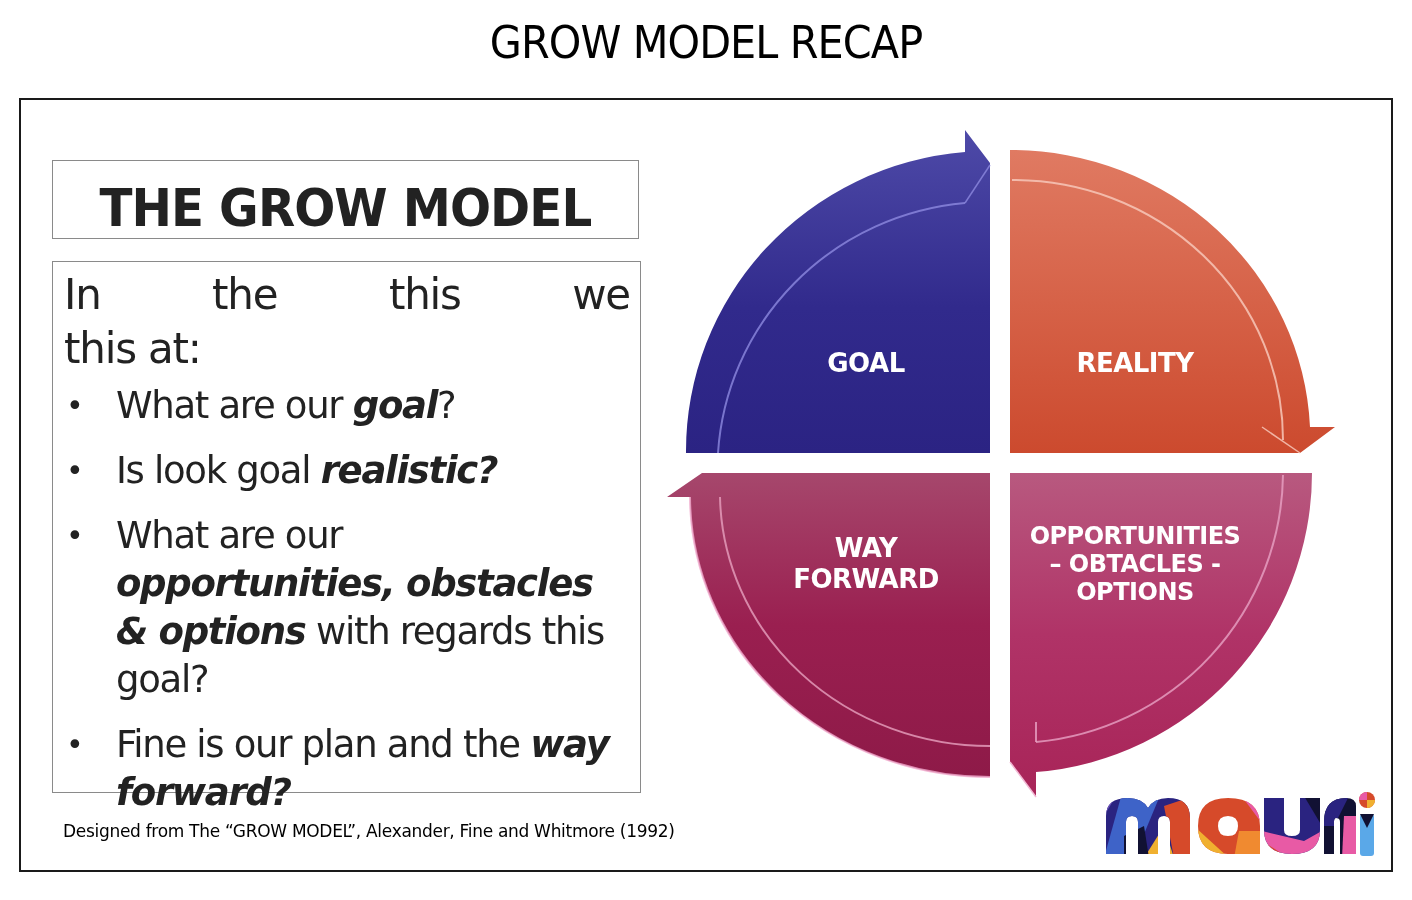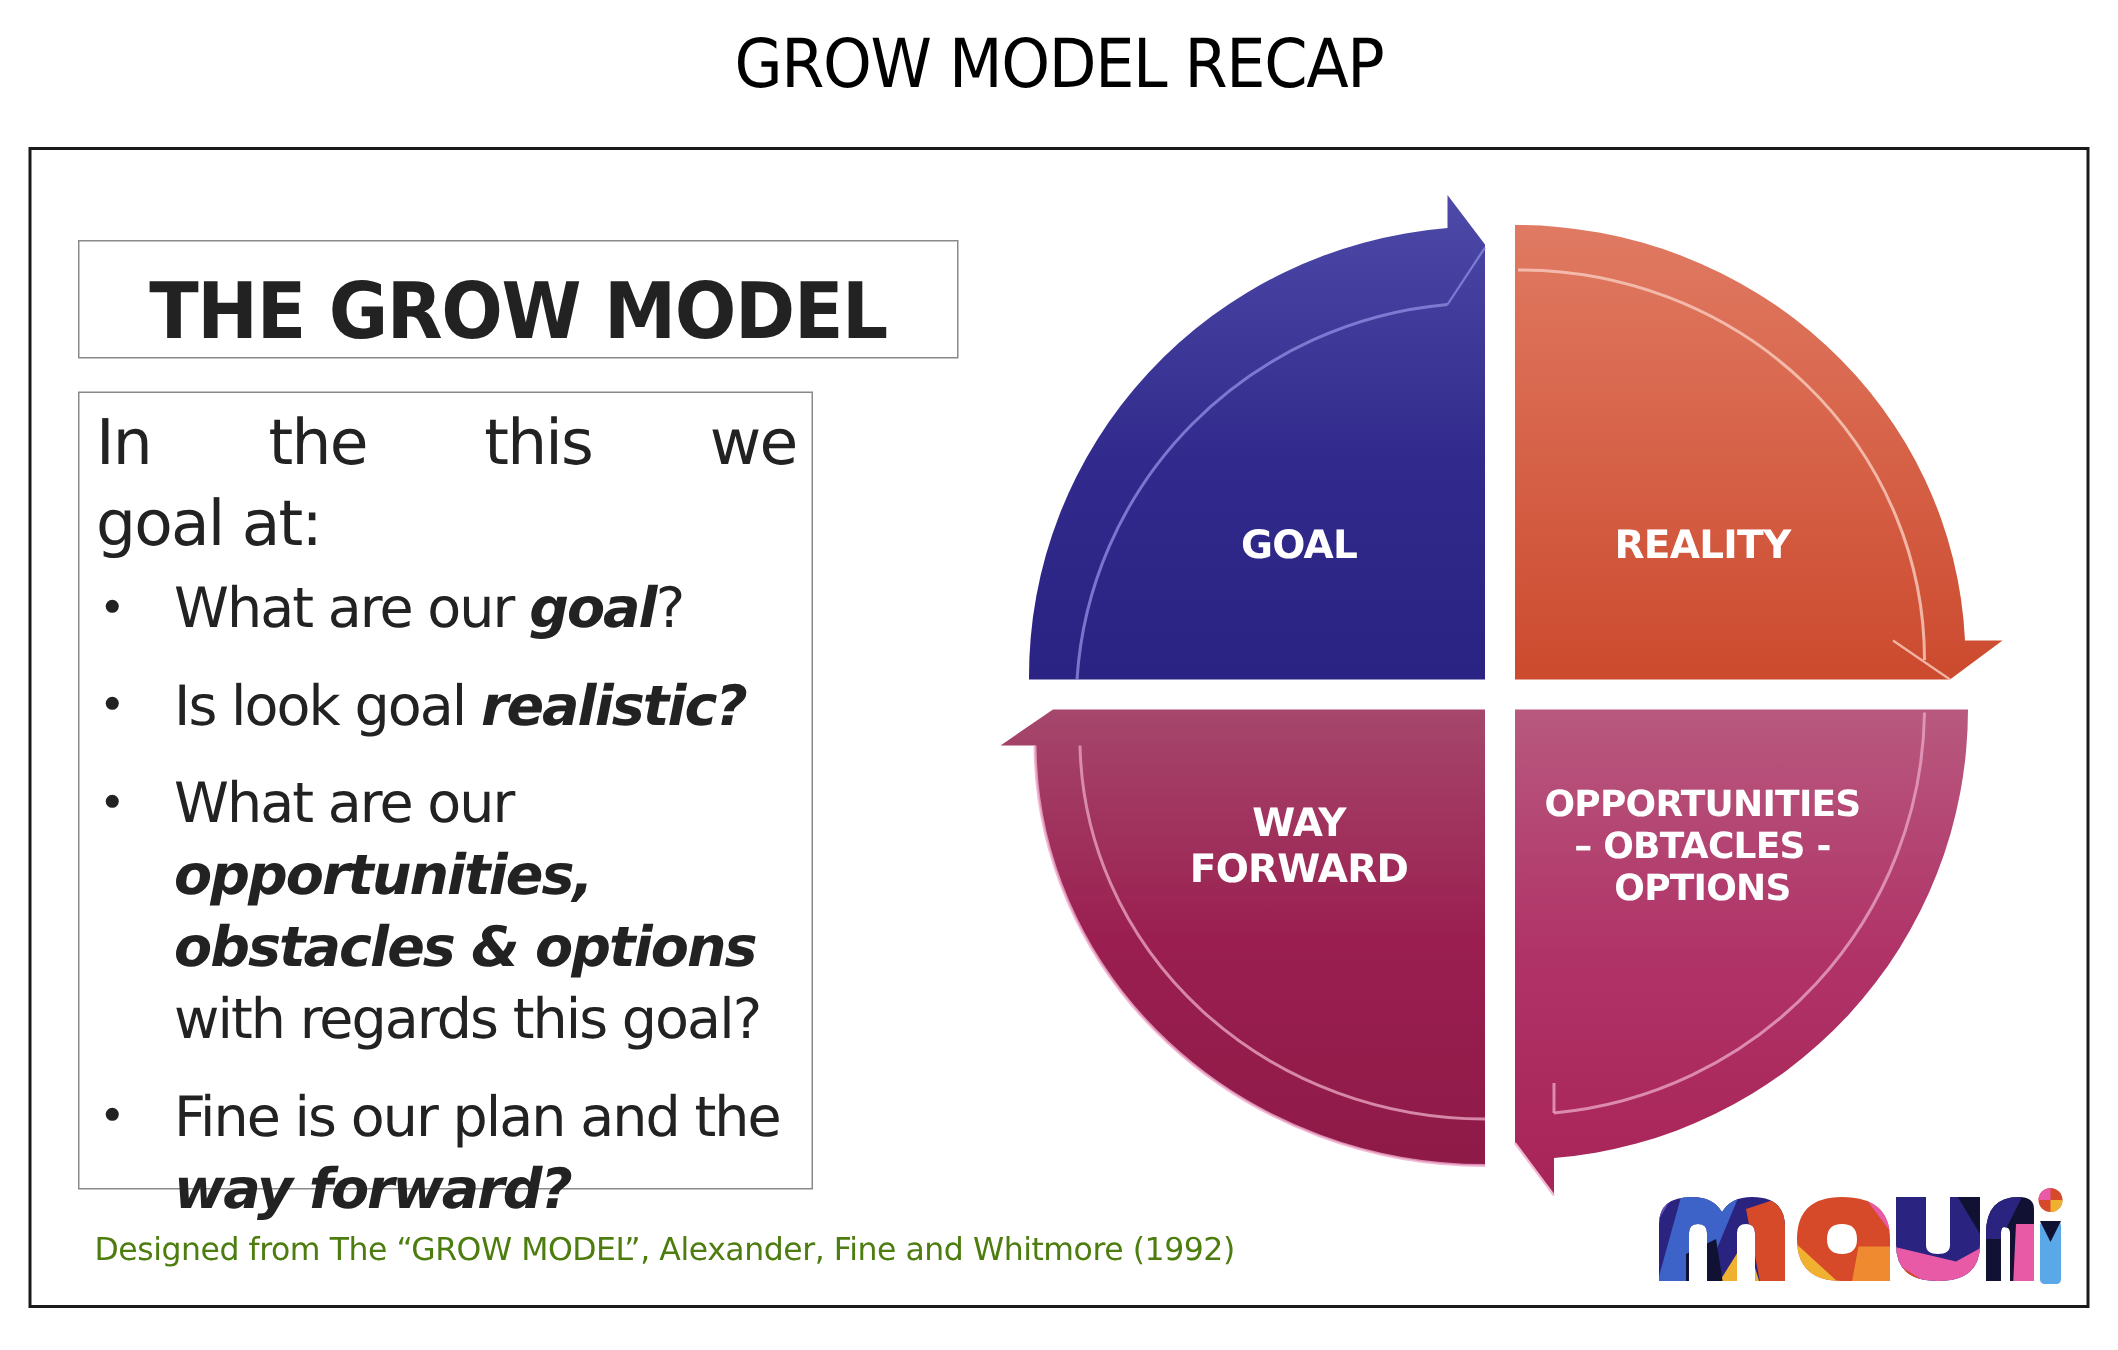--- a/index.html
+++ b/index.html
@@ -1,28 +1,28 @@
 <!DOCTYPE html>
 <html><head>
 <meta charset="utf-8">
 <style>
   html, body { margin: 0; padding: 0; background: #ffffff; }
   body { width: 1412px; height: 900px; position: relative; overflow: hidden; font-family: "DejaVu Sans", "Liberation Sans", sans-serif; color: #222; }
   .page-title { position: absolute; left: 0; top: 16px; width: 1412px; text-align: center; font-family: "DejaVu Sans", sans-serif; font-size: 45px; letter-spacing: -1px; color: #000; transform: scaleX(0.92); transform-origin: center; }
   .slide { position: absolute; left: 19px; top: 98px; width: 1370px; height: 770px; border: 2px solid #1a1a1a; background: #fff; }
   .model-title-box { position: absolute; left: 52px; top: 160px; width: 587px; height: 79px; border: 1.5px solid #8a8a8a; box-sizing: border-box; display: flex; align-items: flex-end; justify-content: center; }
   .model-title { font-family: "DejaVu Sans", sans-serif; font-weight: bold; font-size: 52px; color: #222; letter-spacing: -1px; transform: scaleX(0.93); }
-  .body-box { position: absolute; left: 52px; top: 261px; width: 490px; height: 532px; border: 1.5px solid #8a8a8a; box-sizing: border-box; padding: 6px 10px 0 11px; font-family: "DejaVu Sans", sans-serif; }
+  .body-box { position: absolute; left: 52px; top: 261px; width: 589px; height: 532px; border: 1.5px solid #8a8a8a; box-sizing: border-box; padding: 6px 10px 0 11px; font-family: "DejaVu Sans", sans-serif; }
   .intro { font-size: 42px; line-height: 54px; text-align: justify; text-align-last: left; color: #222; letter-spacing: -1.2px; }
   .intro .l1 { display: flex; justify-content: space-between; }
   .bullets { list-style: none; margin: 6px 0 0 0; padding: 0; }
   .bullets li { position: relative; padding-left: 52px; font-size: 37px; line-height: 48px; letter-spacing: -1.3px; color: #222; margin-bottom: 17px; }
   .bullets li .dot { position: absolute; left: 2px; top: 0; font-size: 30px; }
   .bullets li b { font-style: italic; font-weight: bold; }
-  .credit { position: absolute; left: 63px; top: 821px; font-size: 21px; color: #4d7c0f; letter-spacing: -0.3px; }
+  .credit { position: absolute; left: 63px; top: 821px; font-size: 17px; color: #000000; letter-spacing: -0.3px; }
   svg.diagram { position: absolute; left: 0; top: 0; }
   .q-label { font-family: "DejaVu Sans", sans-serif; font-weight: bold; fill: #ffffff; text-anchor: middle; font-size: 26px; letter-spacing: -0.5px; }
   .q-label.small { font-size: 24px; }
   .logo { position: absolute; left: 1104px; top: 786px; }
 </style>
 </head>
 <body>
 
 <div class="page-title">GROW MODEL RECAP</div>
 
@@ -33,21 +33,21 @@
 </div>
 
 <div class="body-box">
   <div class="intro">
     <div class="l1">
       <span>In</span>
       <span>the</span>
       <span>this</span>
       <span>we</span>
     </div>
-    <div>goal at:</div>
+    <div>this at:</div>
   </div>
   <ul class="bullets">
     <li>
       <span class="dot">•</span>
       <span>What are our </span><b>goal</b><span>?</span>
     </li>
     <li>
       <span class="dot">•</span>
       <span>Is look goal </span><b>realistic?</b><span></span>
     </li>

